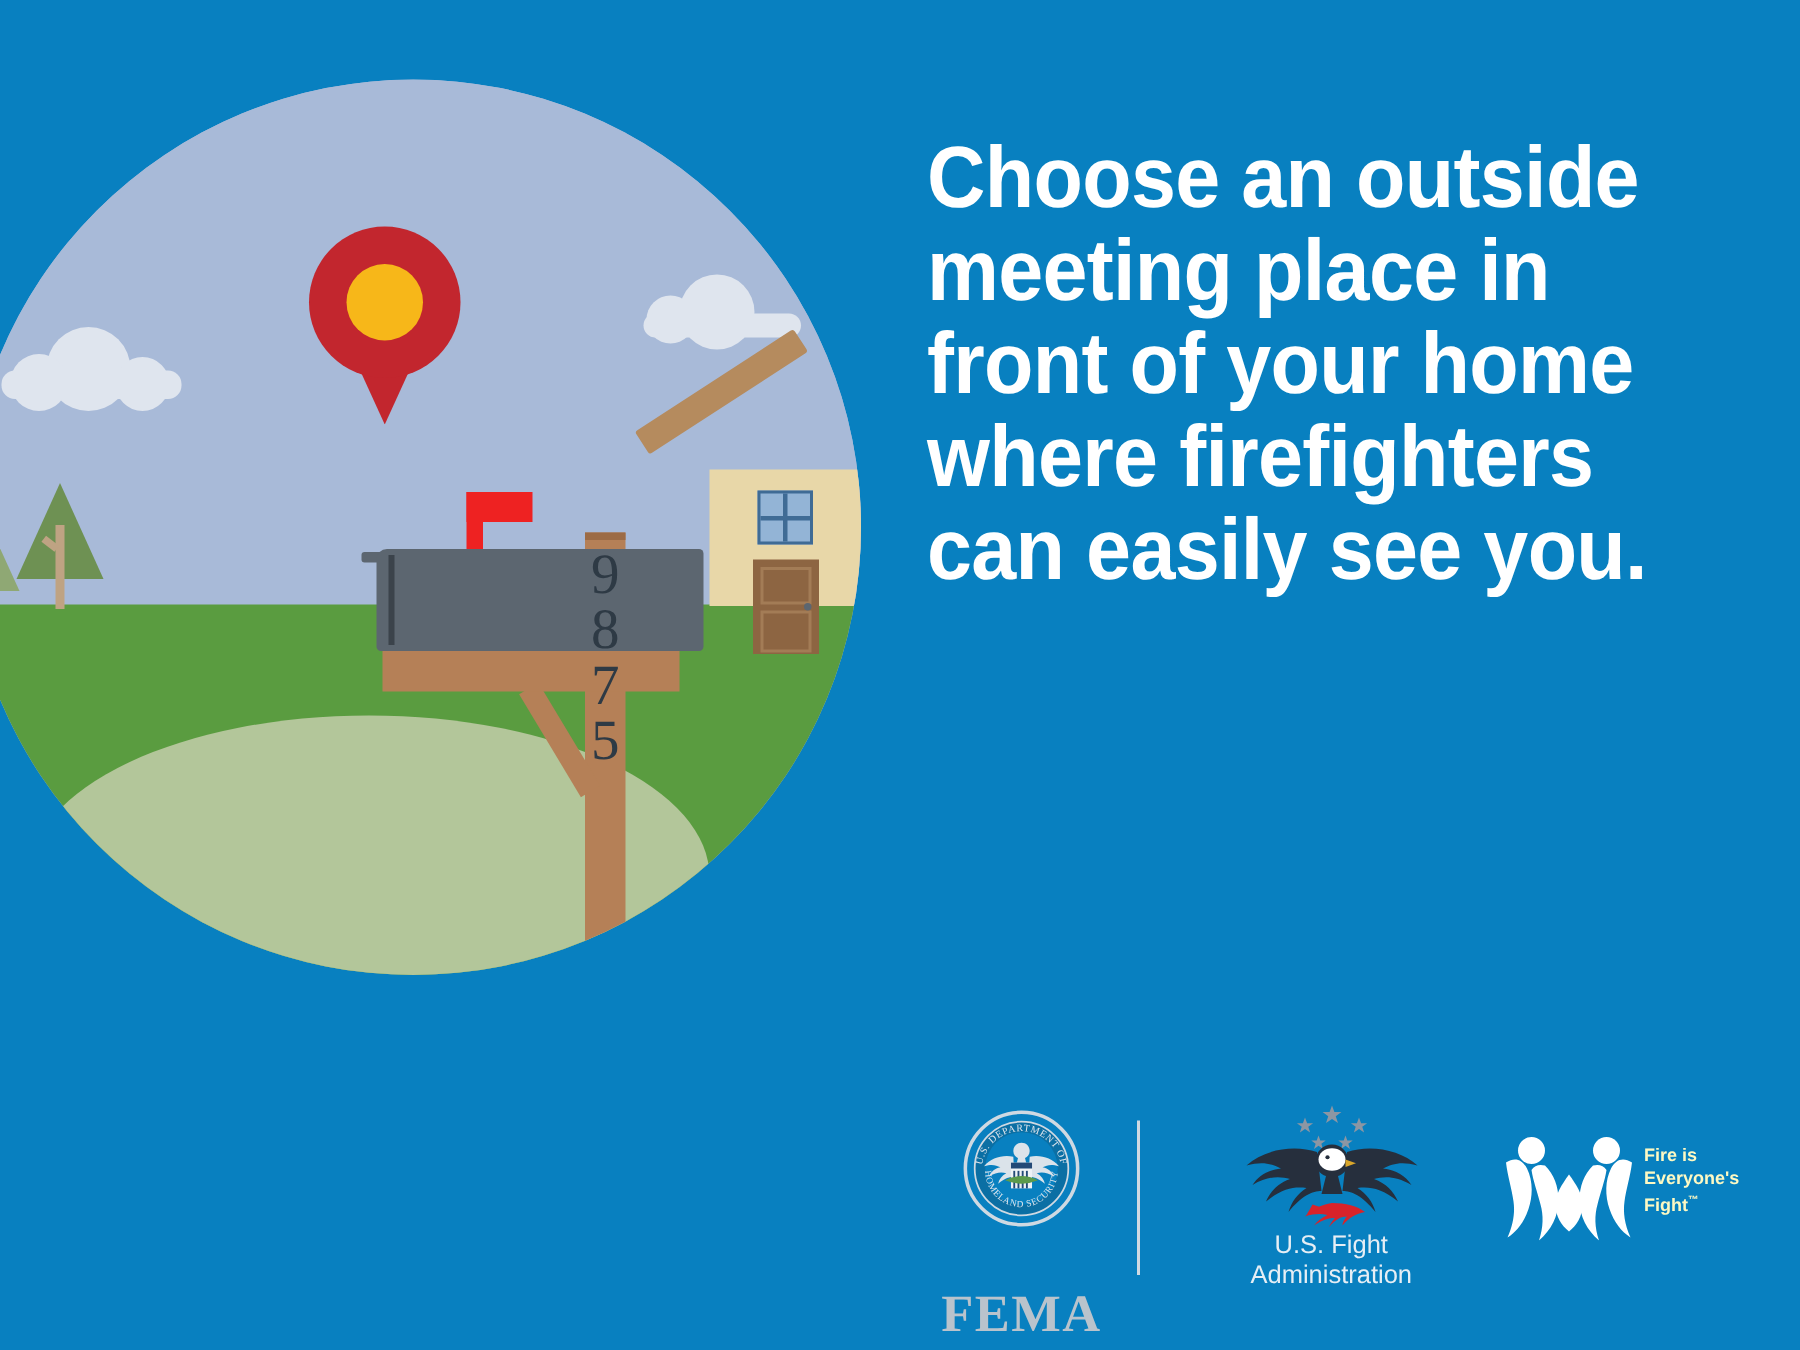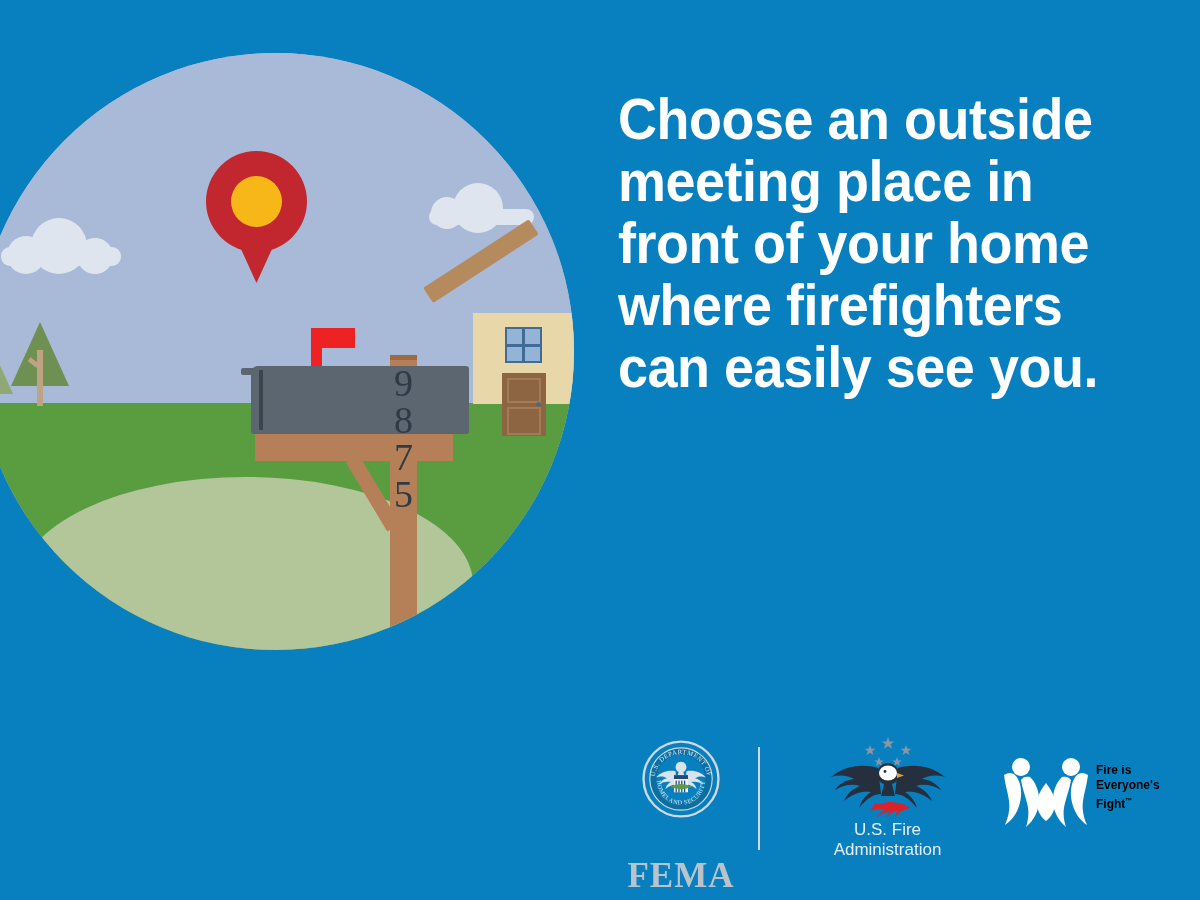--- a/index.html
+++ b/index.html
@@ -110,21 +110,21 @@
 
   #logo-divider{position:absolute;left:158px;top:12px;width:2px;height:103px;background:#cfd9e2;}
 
   #usfa-logo{position:absolute;left:195px;top:0;width:185px;height:125px;}
   #usfa-eagle{position:absolute;left:28px;top:0;width:130px;height:85px;}
   #usfa-label{position:absolute;left:0;top:85px;width:185px;text-align:center;
     color:#e6eef5;font-size:17px;line-height:20px;}
 
   #fief-logo{position:absolute;left:400px;top:14px;width:180px;height:90px;}
   #fief-mark{position:absolute;left:0;top:4px;width:92px;height:74px;}
-  #fief-text{position:absolute;left:96px;top:14px;width:84px;color:#000000;
+  #fief-text{position:absolute;left:96px;top:14px;width:84px;color:#fef9c3;
     font-weight:bold;line-height:15px;}
   #fief-text .l1{font-size:12px;display:block;}
   #fief-text .l2{font-size:12px;display:block;}
   #fief-text .l3{font-size:12px;display:block;}
   #fief-text .tm{font-size:7px;vertical-align:super;}
 </style>
 </head>
 <body>
 
 <div id="stage">
@@ -257,21 +257,21 @@
           <ellipse cx="65" cy="38" rx="9" ry="7.5" fill="#ffffff"></ellipse>
           <path d="M74 38 l7 2.5 l-7 2.5 z" fill="#d9a62b"></path>
           <circle cx="62" cy="36.5" r="1.4" fill="#262f3d"></circle>
           <g fill="#d8232a">
             <path d="M65 67 c-7 1 -13 4 -18 9 c6 -2 11 -2 15 -1 c-4 2 -7 4 -9 7 c6 -4 10 -5 14 -5 c-2 2 -3 4 -4 6 c4 -5 8 -7 12 -7 c-2 2 -3 4 -3 6 c4 -5 9 -8 15 -9 c-5 -4 -13 -6 -22 -6 z"></path>
             <path d="M58 70 l-10 5 l4 -7 z"></path>
           </g>
         </svg>
       </div>
       <div id="usfa-label">
-        <div>U.S. Fire</div>
+        <div>U.S. Fight</div>
         <div>Administration</div>
       </div>
     </div>
 
     <div id="fief-logo">
       <div id="fief-mark">
         <svg viewBox="0 0 92 74" width="92" height="74" aria-hidden="true">
           <g fill="#ffffff">
             <circle cx="21" cy="14" r="9"></circle>
             <path d="M4 22 c6 -4 11 -2 14 4 c4 8 4 18 1 27 c-3 9 -8 15 -14 19 c4 -9 5 -17 4 -24 c-1 -8 -4 -17 -5 -26 z"></path>

